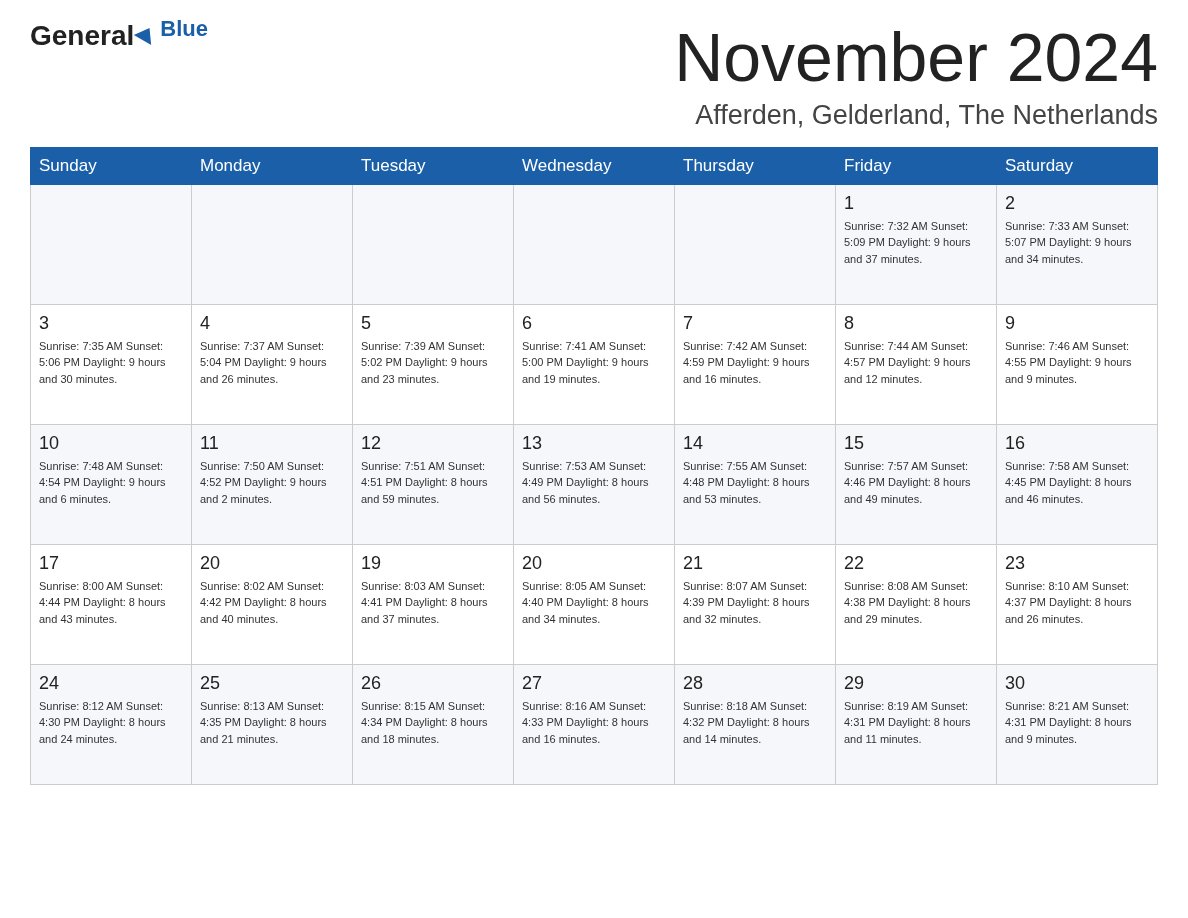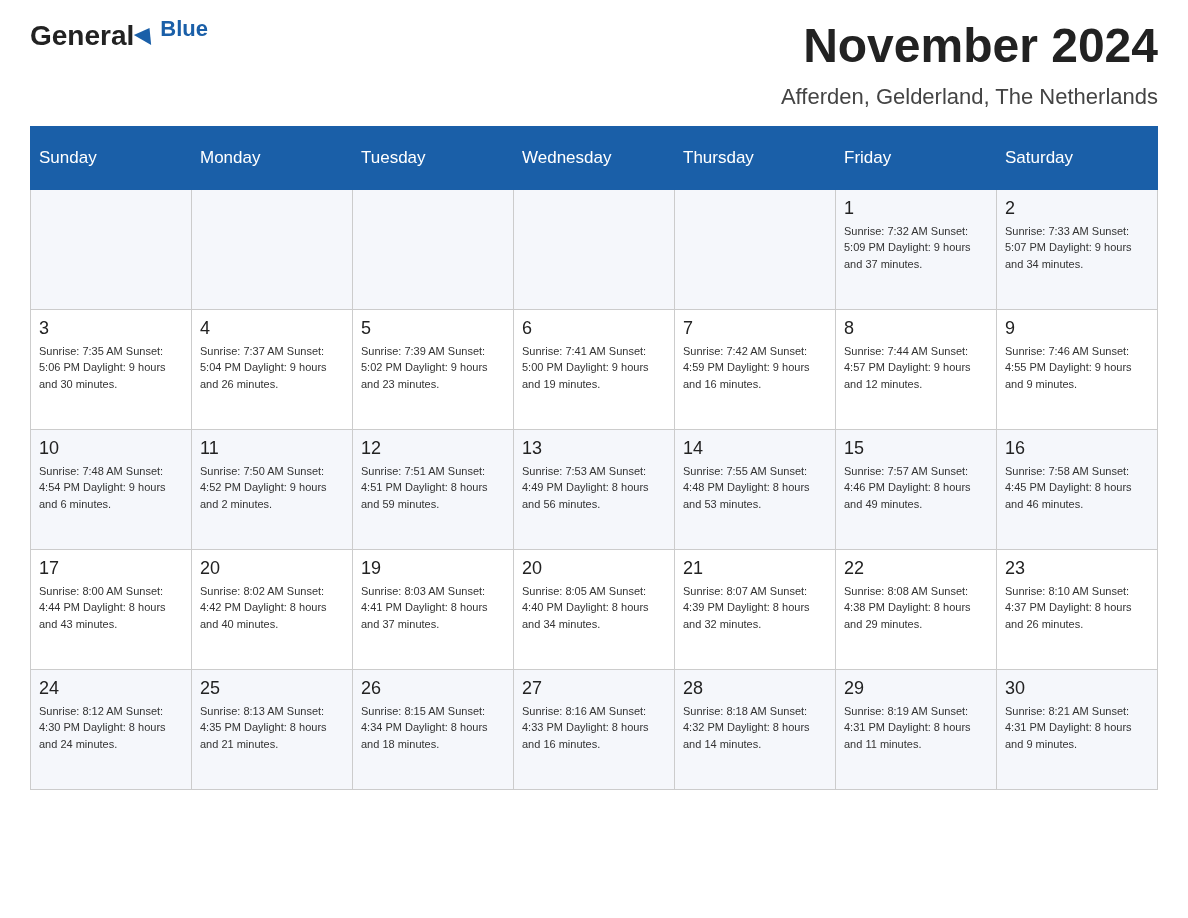--- a/index.html
+++ b/index.html
@@ -46,41 +46,41 @@
       color: #1a5fa8;
       font-weight: bold;
       margin-top: -4px;
       margin-left: 4px;
       text-align: center;
     }
     .title-area {
       text-align: right;
     }
     .month-title {
-      font-size: 48px;
-      font-weight: bold;
+      font-size: 68px;
+      font-weight: normal;
       color: #222;
       line-height: 1.1;
     }
     .location-subtitle {
-      font-size: 22px;
+      font-size: 27px;
       color: #444;
-      margin-top: 11px;
+      margin-top: 5px;
     }
     table {
       width: 100%;
       border-collapse: collapse;
       table-layout: fixed;
     }
     thead tr th {
       background-color: #1a5fa8;
       color: #fff;
       font-size: 17px;
       font-weight: normal;
-      padding: 21px 8px;
+      padding: 8px 8px;
       text-align: left;
       border: 1px solid #1a5fa8;
     }
     tbody tr td {
       vertical-align: top;
       padding: 8px 8px;
       border: 1px solid #ccc;
       font-size: 13px;
       color: #333;
       min-height: 100px;

